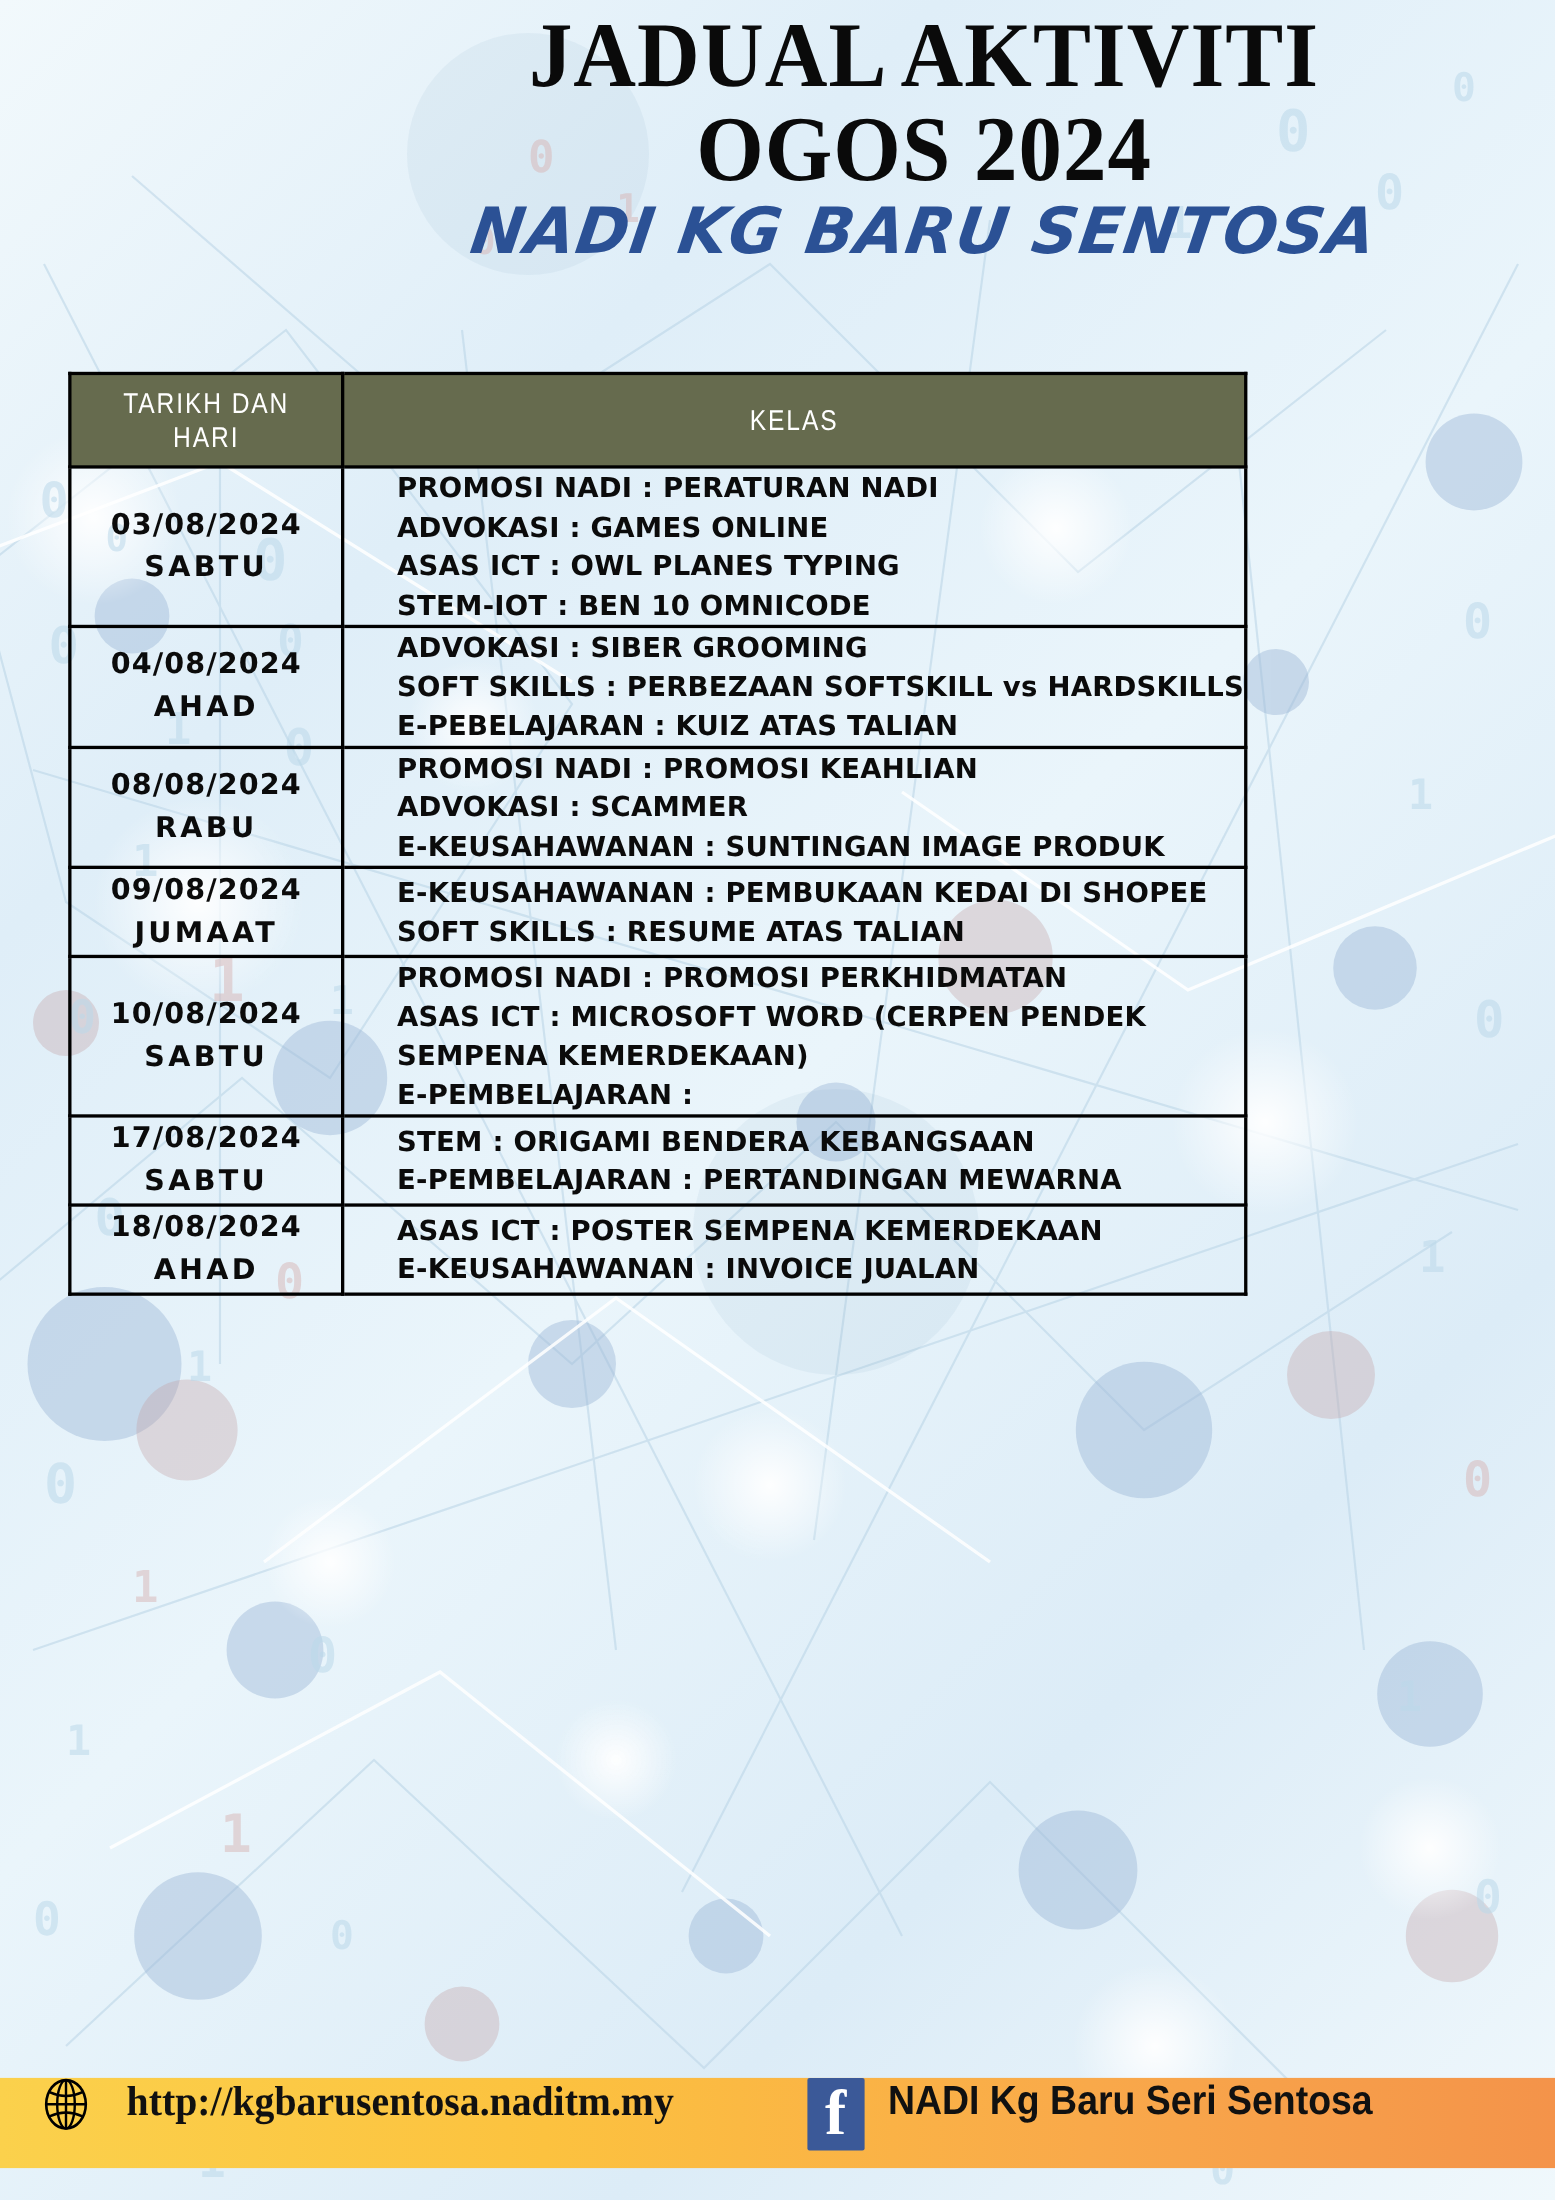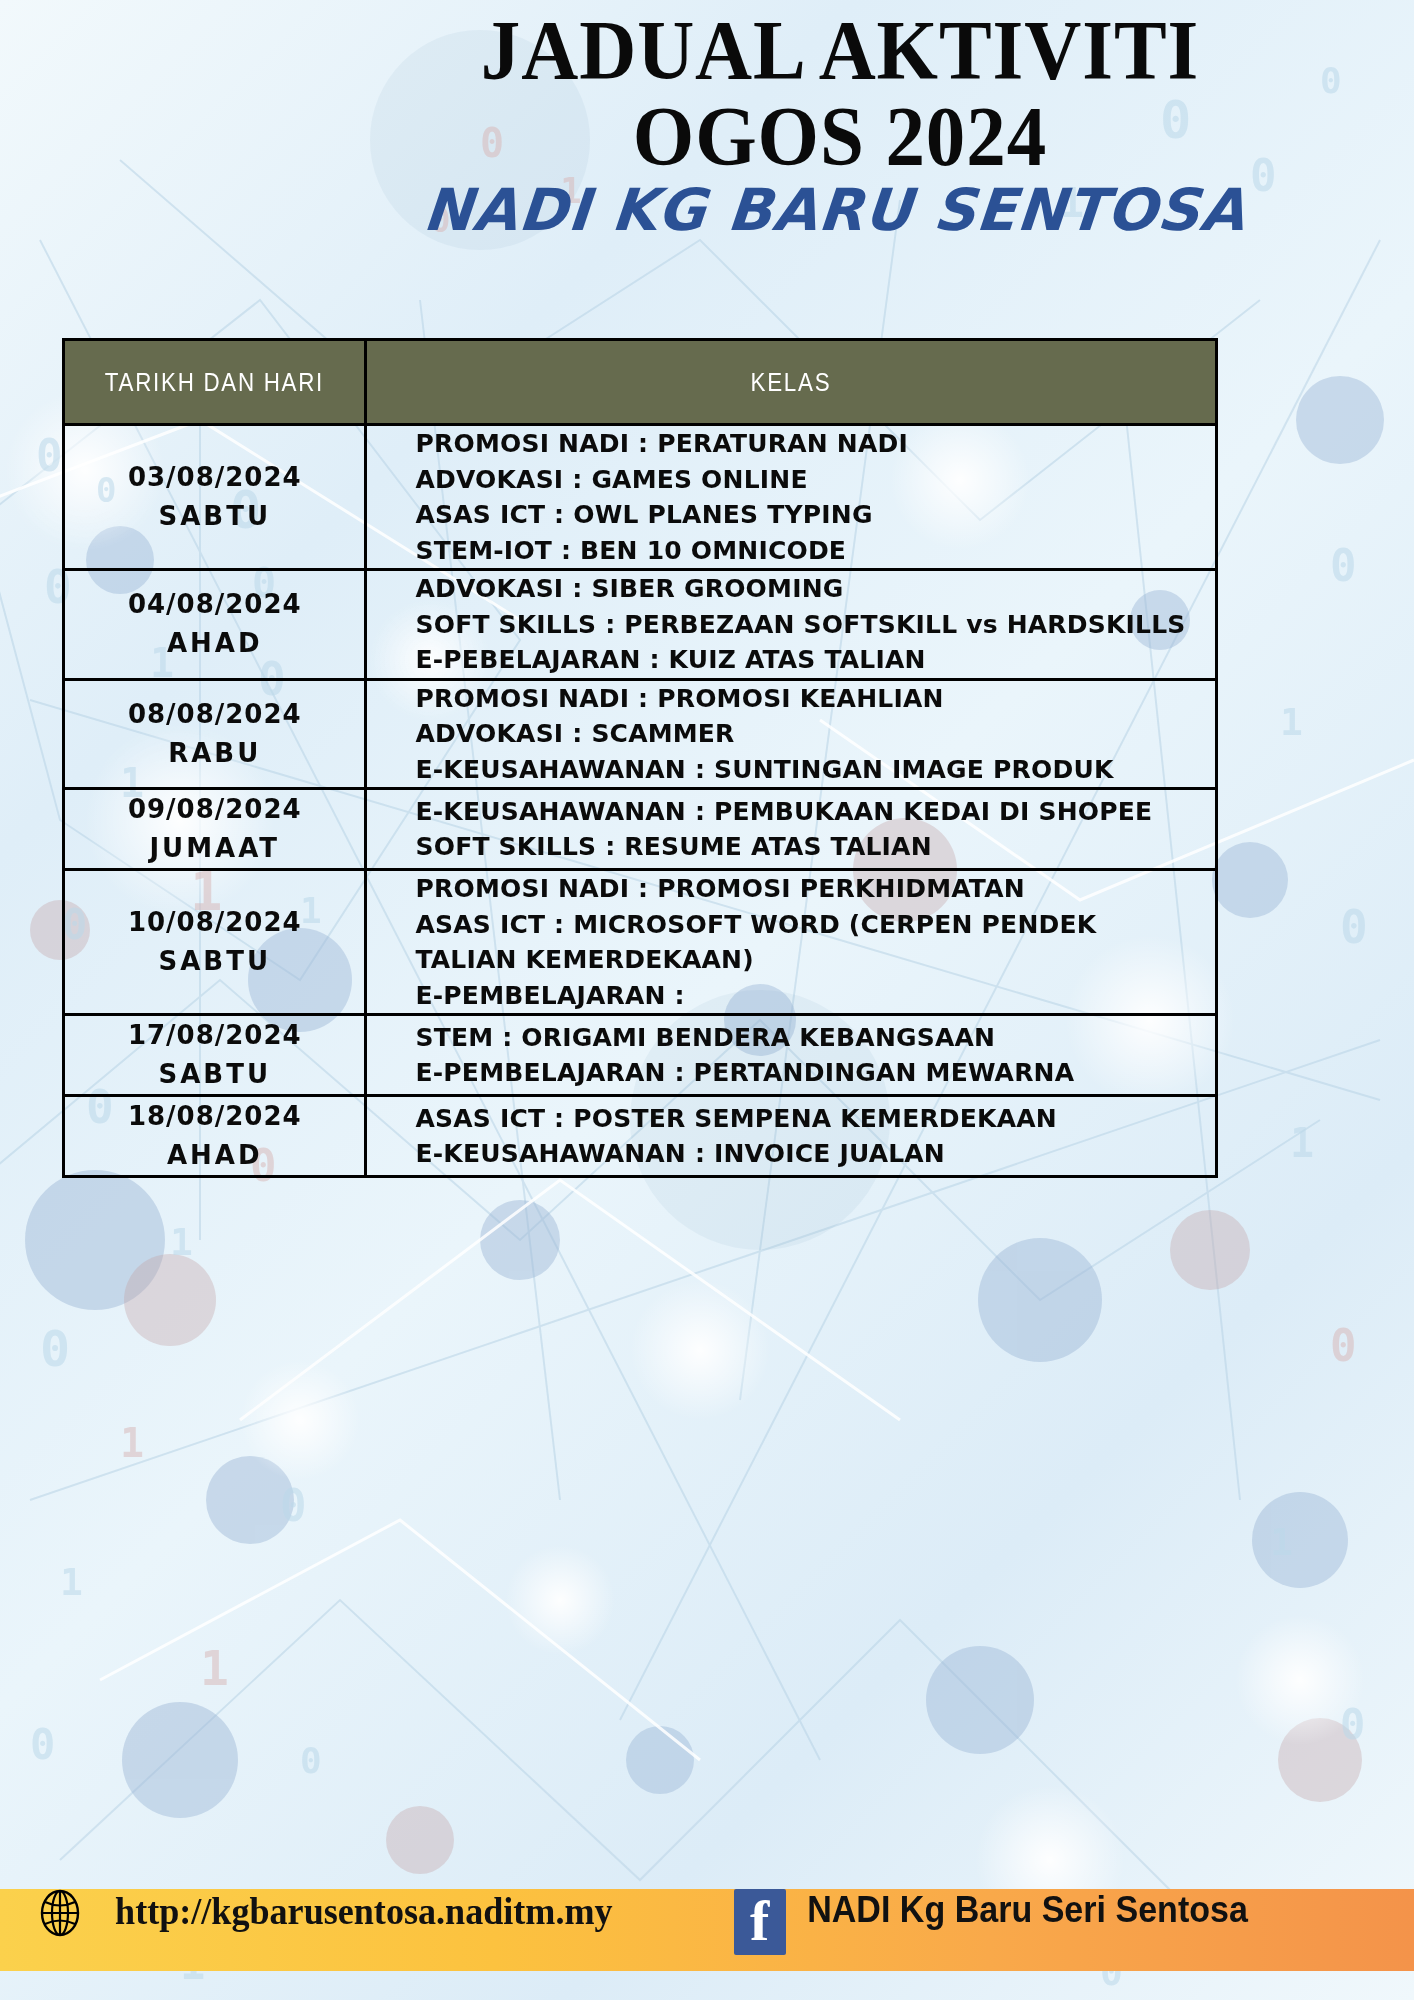--- a/index.html
+++ b/index.html
@@ -48,21 +48,21 @@
   #title-wrap{position:absolute;left:310px;top:0;width:1060px;text-align:center;}
   .t-line{font-family:"Liberation Serif",serif;font-weight:700;color:#0a0a0a;
           font-size:84px;line-height:.98;letter-spacing:1px;transform:scaleX(.94);}
   #t1{padding-top:10px;}
   #t2{padding-top:4px;}
   #subtitle{font-family:"DejaVu Sans",sans-serif;font-weight:700;font-style:italic;
             color:#2b5195;font-size:58px;line-height:1;letter-spacing:1px;
             transform:skewX(-8deg) scaleX(1.0);margin-top:2px;}
 
   
-  #table{position:absolute;left:62px;top:338px;width:1156px;z-index:3;
+  #table{position:absolute;left:62px;top:338px;width:1072px;z-index:3;
          border:3px solid #000;border-collapse:collapse;background:transparent;}
   #table td,#table th{border:3px solid #000;padding:0;vertical-align:middle;}
   th.hcell{background:#666b4e;color:#ffffff;height:82px;
            font-family:"Liberation Sans",sans-serif;font-weight:400;font-size:26px;
            letter-spacing:2px;transform:none;}
   th.hcell span{display:inline-block;transform:scaleX(.86);}
   col.c1{width:292px;}
   col.c2{width:704px;}
 
   td.dcell{text-align:center;padding:10px 6px;}
@@ -290,21 +290,21 @@
         <td class="dcell">
           <div class="dtext">
             <div>10/08/2024</div>
             <div class="dday">SABTU</div>
           </div>
         </td>
         <td class="kcell">
           <div class="ktext">
             <div>PROMOSI NADI : PROMOSI PERKHIDMATAN</div>
             <div>ASAS ICT : MICROSOFT WORD (CERPEN PENDEK</div>
-            <div>TALIAN KEMERDEKAAN)</div>
+            <div>SEMPENA KEMERDEKAAN)</div>
             <div>E-PEMBELAJARAN :</div>
           </div>
         </td>
       </tr>
       <tr>
         <td class="dcell">
           <div class="dtext">
             <div>17/08/2024</div>
             <div class="dday">SABTU</div>
           </div>

